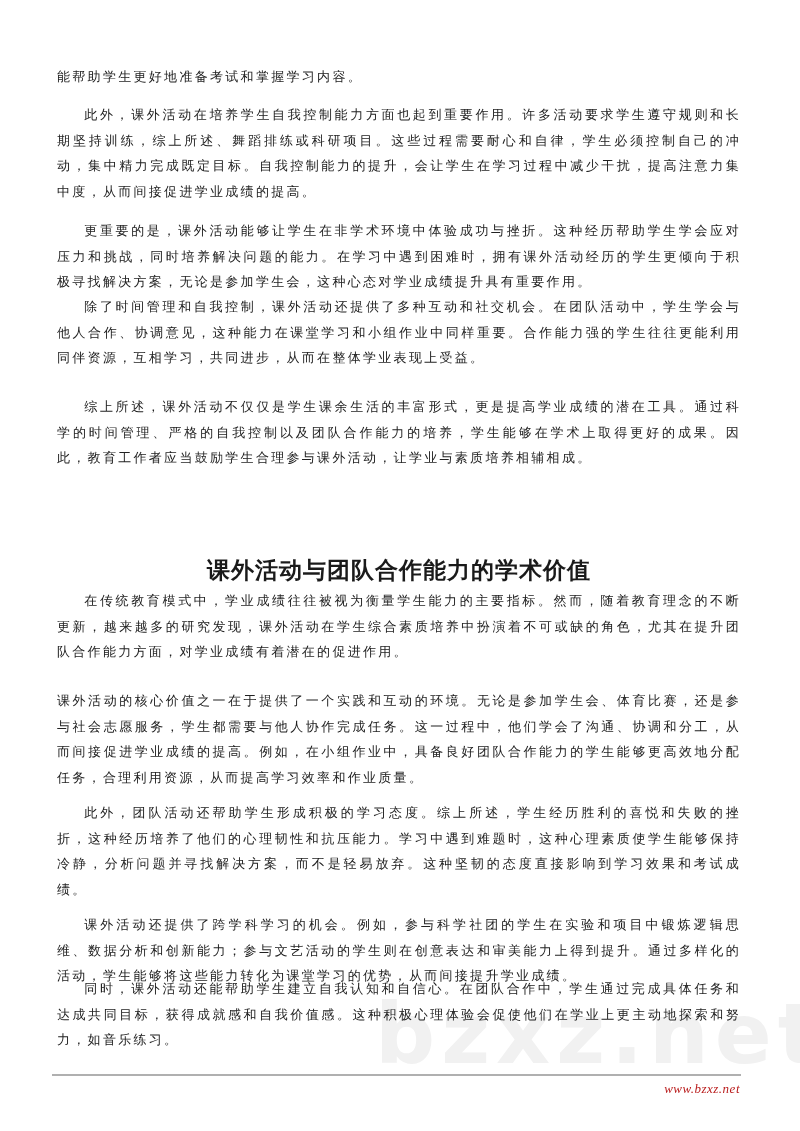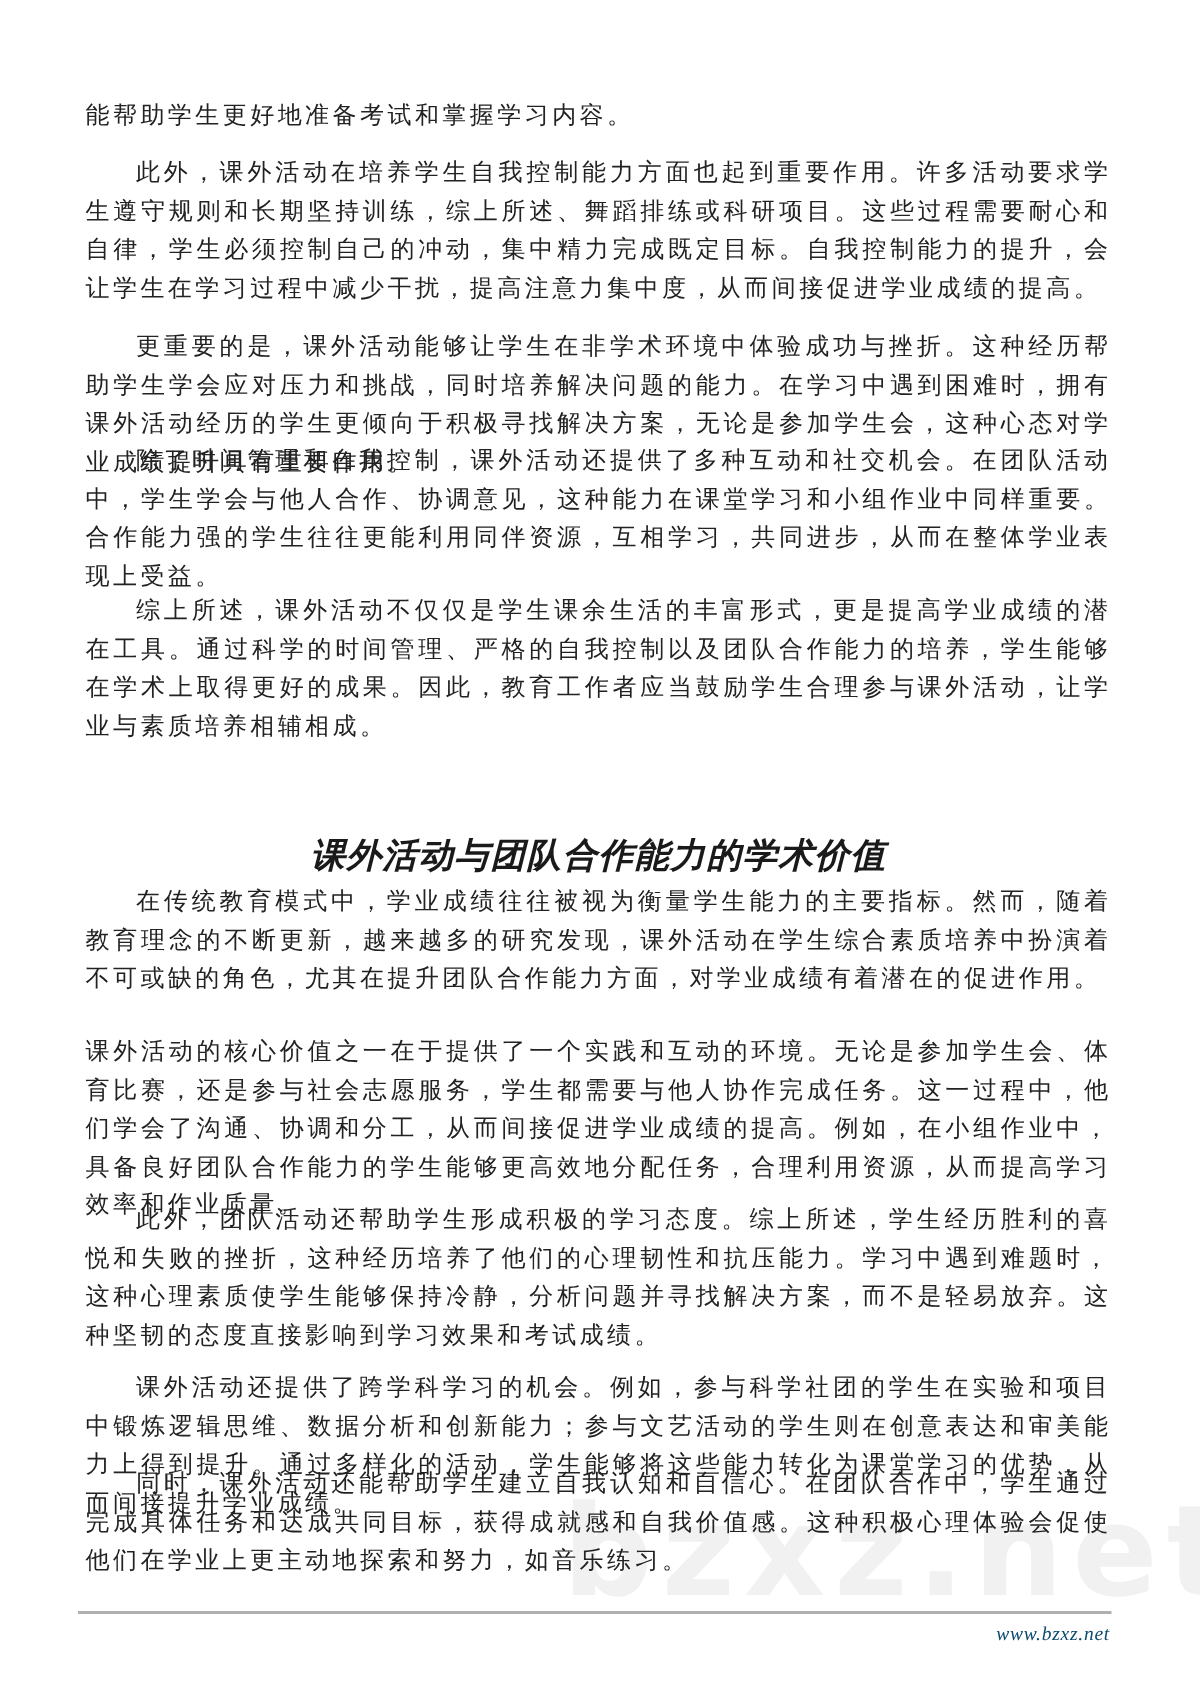--- a/index.html
+++ b/index.html
@@ -1,30 +1,30 @@
 <!DOCTYPE html>
 <html><head>
 <meta charset="utf-8">
 <style>
   html, body { margin:0; padding:0; background:#ffffff; }
   body { width:800px; height:1131px; position:relative; overflow:hidden;
          font-family:"DejaVu Serif","Liberation Serif",serif; color:#222; }
   .page { position:absolute; left:57px; top:0; width:684px; }
-  .para { font-size:16px; line-height:25.6px; letter-spacing:2.3px; margin:0; text-align:justify; }
+  .para { font-size:13px; line-height:25.6px; letter-spacing:2.3px; margin:0; text-align:justify; }
   .indent { text-indent:2.1em; }
   .p { position:absolute; left:0; width:684px; }
   .title { position:absolute; left:0; width:684px; top:540px; text-align:center;
            font-family:"DejaVu Sans","Liberation Sans",sans-serif; font-weight:bold;
-           font-size:23px; letter-spacing:1px; color:#1a1a1a;font-style:italic; }
+           font-size:23px; letter-spacing:1px; color:#1a1a1a; }
   .watermark { position:absolute; left:375px; top:985px; font-family:"DejaVu Sans","Liberation Sans",sans-serif;
                font-weight:bold; font-size:84px; color:#f1f1f1; letter-spacing:6px; z-index:0; }
   .content { position:relative; z-index:1; }
   .footer-rule { position:absolute; left:52px; top:1074px; width:689px; height:2px; background:#b0b0b0; }
   .footer-text { position:absolute; right:60px; top:1081px; font-family:"Liberation Serif","DejaVu Serif",serif;
-                 font-style:italic; font-size:13px; color:#0c4a6e; letter-spacing:0.5px; }
+                 font-style:italic; font-size:13px; color:#b91c1c; letter-spacing:0.5px; }
 </style>
 </head>
 <body>
 
 <div class="watermark">bzxz.net</div>
 
 <div class="page content">
   <p class="para p" style="top:64px">能帮助学生更好地准备考试和掌握学习内容。</p>
   <p class="para p indent" style="top:102px">此外，课外活动在培养学生自我控制能力方面也起到重要作用。许多活动要求学生遵守规则和长期坚持训练，综上所述、舞蹈排练或科研项目。这些过程需要耐心和自律，学生必须控制自己的冲动，集中精力完成既定目标。自我控制能力的提升，会让学生在学习过程中减少干扰，提高注意力集中度，从而间接促进学业成绩的提高。</p>
   <p class="para p indent" style="top:218px">更重要的是，课外活动能够让学生在非学术环境中体验成功与挫折。这种经历帮助学生学会应对压力和挑战，同时培养解决问题的能力。在学习中遇到困难时，拥有课外活动经历的学生更倾向于积极寻找解决方案，无论是参加学生会，这种心态对学业成绩提升具有重要作用。</p>

